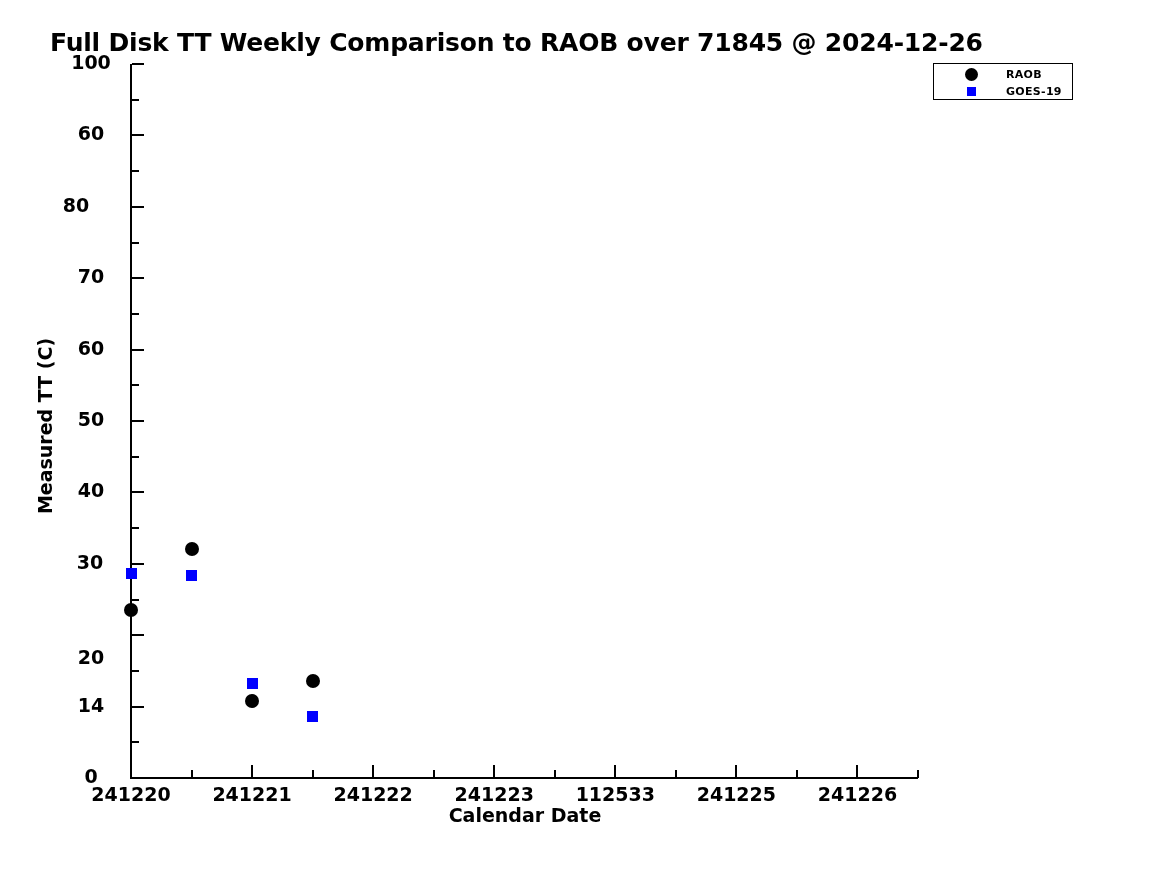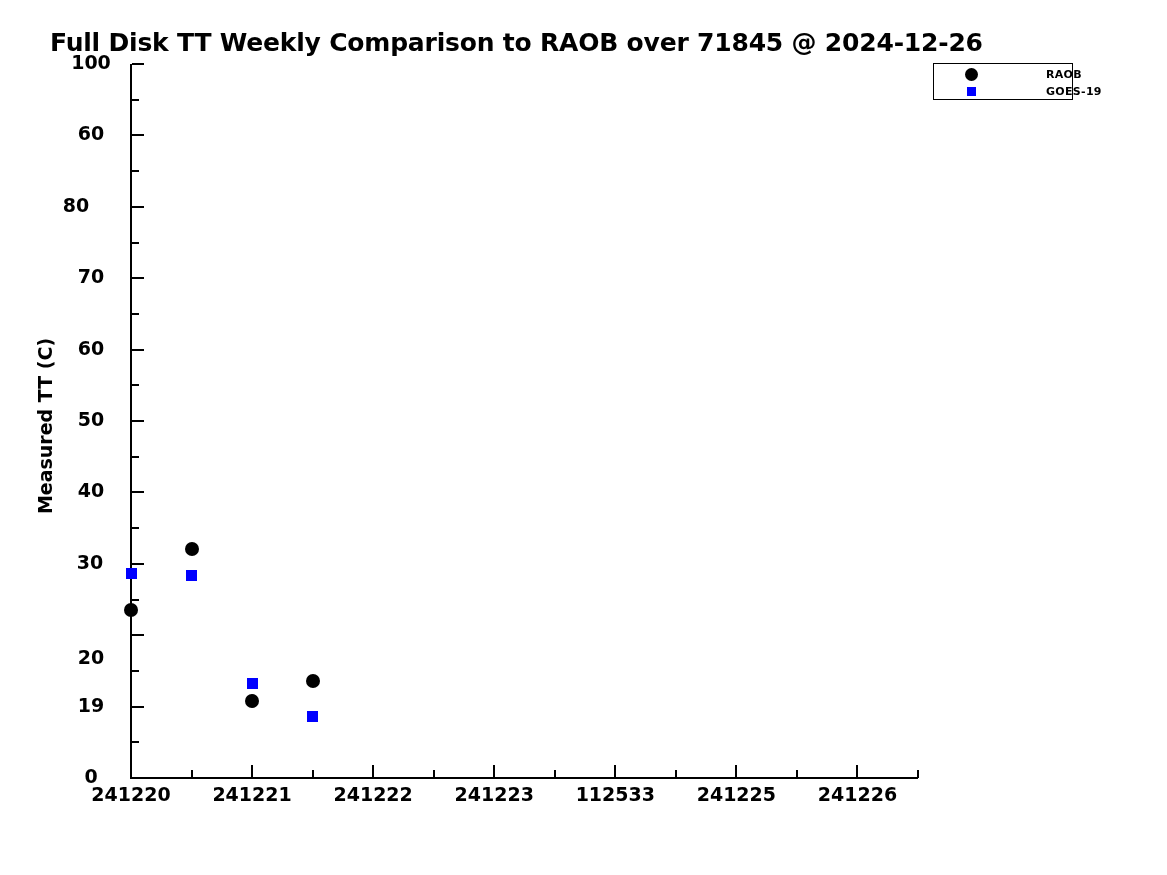--- a/index.html
+++ b/index.html
@@ -178,38 +178,37 @@
   }
   .legend-label {
     position: absolute;
     left: 72px;
     top: 1px;
     font-size: 11px;
     font-weight: bold;
     color: #000000;
     white-space: nowrap;
     letter-spacing: 0.3px;
-    margin-left: 40px;
   }
 </style>
 </head>
 <body>
 
 <div id="figure">
 
   <div id="chart-title">Full Disk TT Weekly Comparison to RAOB over 71845 @ 2024-12-26</div>
 
   <div id="axis-left"></div>
   <div id="axis-bottom"></div>
 
   <div id="y-ticks">
       <div class="ytick-major" style="top: 777px;"></div>
       <div class="ytick-label" style="position: absolute; left: 60px; width: 62px; top: 765px;">0</div>
       <div class="ytick-major" style="top: 705.6px;"></div>
-      <div class="ytick-label" style="position: absolute; left: 60px; width: 62px; top: 693.6px;">19</div>
+      <div class="ytick-label" style="position: absolute; left: 60px; width: 62px; top: 693.6px;">14</div>
       <div class="ytick-major" style="top: 634.2px;"></div>
       <div class="ytick-label" style="position: absolute; left: 60px; width: 62px; top: 646px;">20</div>
       <div class="ytick-major" style="top: 562.8px;"></div>
       <div class="ytick-label" style="position: absolute; left: 59px; width: 62px; top: 550.8px;">30</div>
       <div class="ytick-major" style="top: 491.4px;"></div>
       <div class="ytick-label" style="position: absolute; left: 60px; width: 62px; top: 479.4px;">40</div>
       <div class="ytick-major" style="top: 420px;"></div>
       <div class="ytick-label" style="position: absolute; left: 60px; width: 62px; top: 408px;">50</div>
       <div class="ytick-major" style="top: 348.6px;"></div>
       <div class="ytick-label" style="position: absolute; left: 60px; width: 62px; top: 336.6px;">60</div>
@@ -262,20 +261,21 @@
         <div class="marker marker-circle" style="left: 53.5385px; top: 477.806px; background: rgb(0, 0, 0);"></div>
         <div class="marker marker-circle" style="left: 114.077px; top: 629.888px; background: rgb(0, 0, 0);"></div>
         <div class="marker marker-circle" style="left: 174.615px; top: 609.896px; background: rgb(0, 0, 0);"></div>
         <div class="marker marker-square" style="left: -5.5px; top: 503.582px; background: rgb(0, 0, 255);"></div>
         <div class="marker marker-square" style="left: 55.0385px; top: 505.724px; background: rgb(0, 0, 255);"></div>
         <div class="marker marker-square" style="left: 115.577px; top: 614.252px; background: rgb(0, 0, 255);"></div>
         <div class="marker marker-square" style="left: 176.115px; top: 647.096px; background: rgb(0, 0, 255);"></div>
       </div>
   </div>
 
+  <div id="xlabel">Calendar Date</div>
   <div id="ylabel">Measured TT (C)</div>
 
   <div id="legend">
       <div class="legend-row" style="top: 3px;">
         <span class="legend-swatch-wrap">
           <span class="legend-circle"></span>
         </span>
         <span class="legend-label">RAOB</span>
       </div>
       <div class="legend-row" style="top: 20px;">

